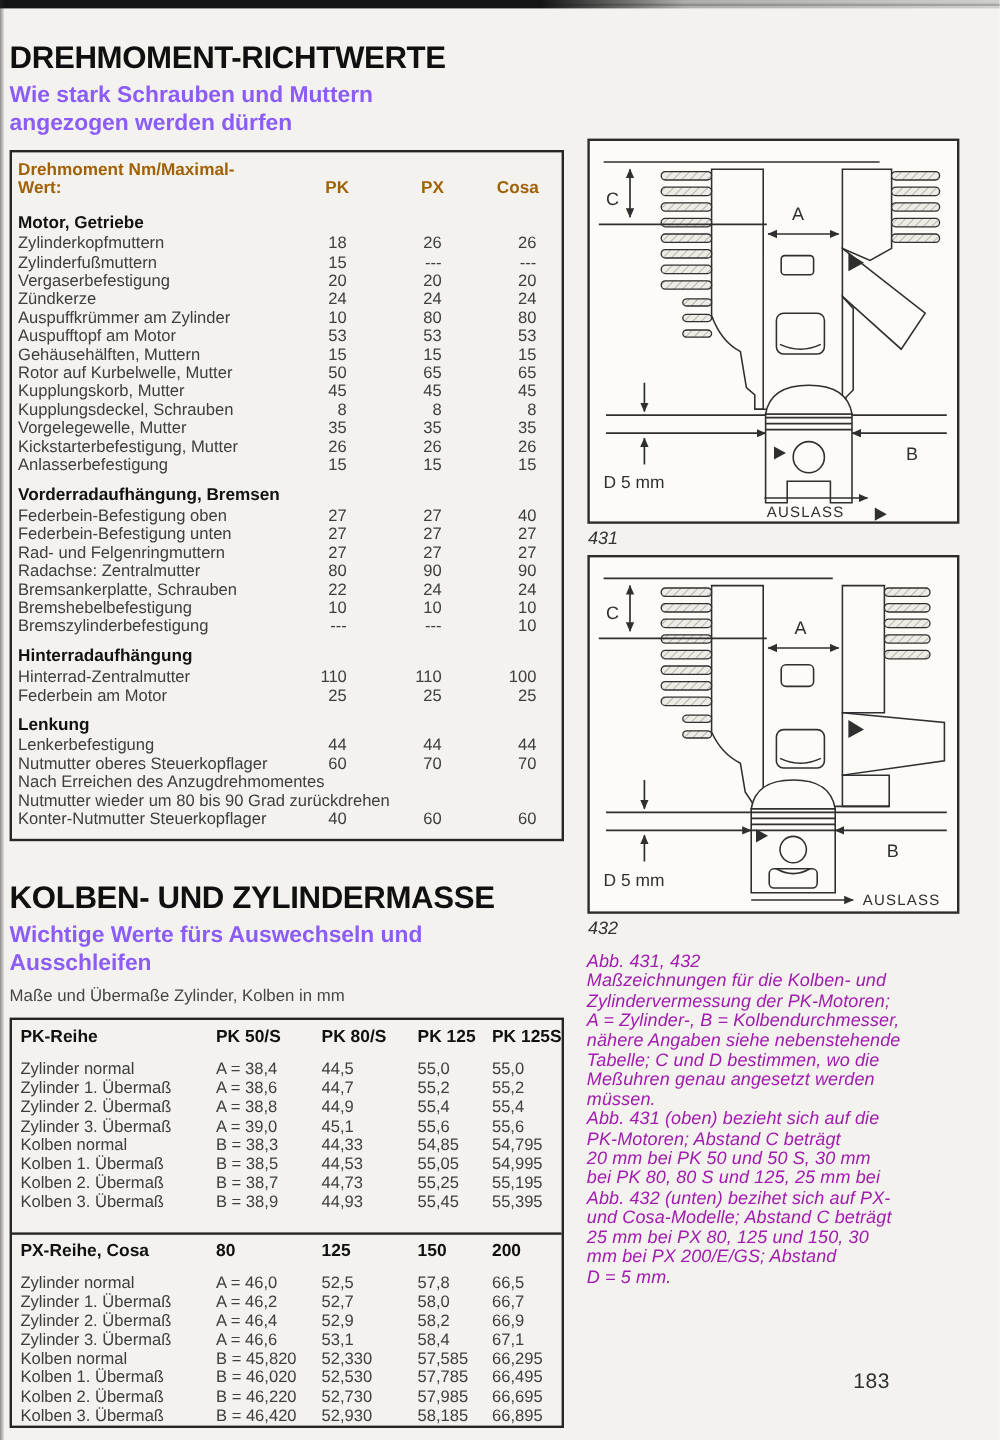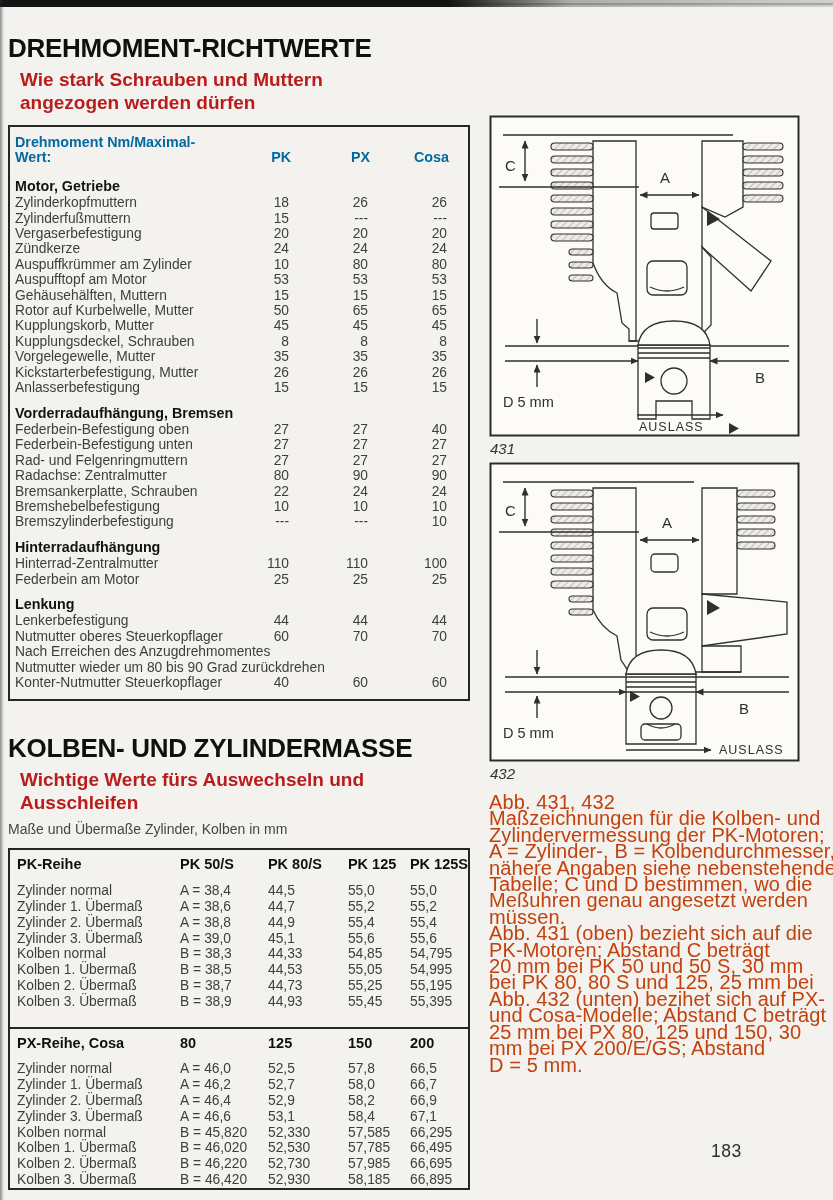--- a/index.html
+++ b/index.html
@@ -13,27 +13,27 @@
   .edge-right{position:absolute;top:0;right:0;width:17px;height:100%;
     background:linear-gradient(270deg,#3c3c3c 0%,#4f4f4f 40%,rgba(120,120,120,.35) 78%,rgba(120,120,120,0) 100%);}
   .edge-left{position:absolute;top:0;left:0;width:4px;height:100%;
     background:linear-gradient(90deg,rgba(40,40,40,.5),rgba(40,40,40,0));}
   .corner-br{position:absolute;right:0;bottom:0;width:30px;height:16px;
     background:linear-gradient(315deg,#2b2b2b 25%,rgba(43,43,43,0) 60%);}
 
   
   .col-left{position:absolute;left:8px;top:33px;width:462px;}
   h1.title{font-size:26px;font-weight:700;letter-spacing:-.3px;color:#101010;margin:0 0 4px 0;}
-  .subtitle{font-size:19px;font-weight:700;line-height:23px;color:#b91c1c;margin-left:12px;}
+  .subtitle{font-size:19px;font-weight:700;line-height:23px;color:#8b5cf6;}
 
   .box{border:2px solid #262626;}
   .box-torque{margin-top:11px;padding:3px 6px 9px 5px;}
   table.torque{width:100%;border-collapse:collapse;font-size:13.8px;color:#3e3e3e;}
   table.torque td,table.torque th{padding:0;line-height:15.4px;vertical-align:bottom;}
-  table.torque th{font-size:14.3px;color:#0369a1;text-align:left;padding-top:5px;padding-bottom:3px;}
+  table.torque th{font-size:14.3px;color:#a16207;text-align:left;padding-top:5px;padding-bottom:3px;}
   table.torque th.num,table.torque td.num{width:64px;text-align:right;padding-right:15px;white-space:nowrap;}
   table.torque th.num{padding-right:13px;}
   table.torque tr.spacer td{height:10px;}
   table.torque td.glabel{font-weight:700;color:#121212;font-size:14.3px;padding-bottom:1px;}
   table.torque td.lbl{white-space:nowrap;}
 
   .kolben-head{margin-top:32px;}
   .kolben-intro{font-size:14px;color:#454545;margin:7px 0 11px 0;}
   .box-kolben{margin-top:0;}
   table.kolben{width:100%;border-collapse:collapse;font-size:13.8px;color:#3e3e3e;}
@@ -42,21 +42,21 @@
   table.kolben .c0{padding-left:7px;}
   table.kolben tr.spacer td{height:8px;}
   table.kolben tr.spacer-end td{height:9px;}
   th.indent{padding-left:40px;}
   .kdivider{border-top:2px solid #262626;margin-top:8px;}
 
   
   .col-right{position:absolute;left:489px;top:115px;width:311px;}
   .fig{display:block;}
   .fig-label{font-style:italic;font-size:15px;color:#333;margin:3px 0 5px 1px;}
-  .caption{margin-top:12px;font-size:20px;line-height:16.4px;color:#c2410c;letter-spacing:.1px;}
+  .caption{margin-top:12px;font-style:italic;font-size:15px;line-height:16.4px;color:#a21caf;letter-spacing:.1px;}
   .caption div{white-space:nowrap;}
 
   .pageno{position:absolute;left:711px;top:1141px;font-size:17.5px;color:#2e2e2e;letter-spacing:.5px;}
 
   svg text{font-family:"Liberation Sans", sans-serif;fill:#2f2f2f;}
   .dim{stroke:#2f2f2f;stroke-width:1.4;fill:none;}
   .draw{stroke:#2f2f2f;stroke-width:1.3;fill:none;}
   .white{fill:#fcfbf8;}
 </style>
 </head>

